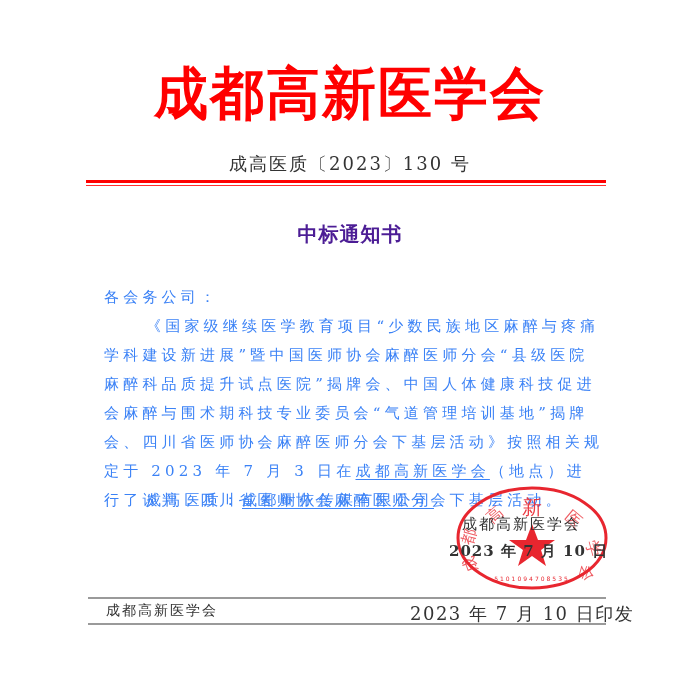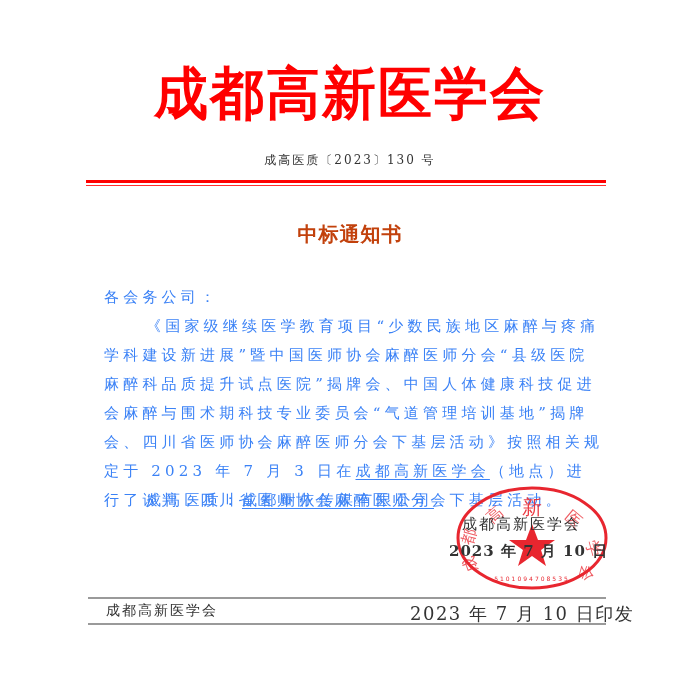--- a/index.html
+++ b/index.html
@@ -3,26 +3,26 @@
 <meta charset="utf-8">
 <style>
   html, body { margin: 0; padding: 0; background: #ffffff; }
   body { width: 700px; height: 700px; position: relative; overflow: hidden;
          font-family: "DejaVu Serif", "Liberation Serif", serif; color: #222; }
   .abs { position: absolute; }
   .header-title { left: 95px; top: 58px; width: 510px; text-align: center;
          font-family: "DejaVu Serif", "Liberation Serif", serif; font-weight: bold;
          font-size: 54px; line-height: 70px; letter-spacing: 2px; color: #ff0000;
          transform: scaleY(1.05); white-space: nowrap; }
-  .doc-number { left: 0; width: 700px; top: 152px; text-align: center; font-size: 12px;
+  .doc-number { left: 0; width: 700px; top: 152px; text-align: center; font-size: 18px;
          letter-spacing: 2px; color: #333; }
   .red-line-thick { left: 86px; top: 180px; width: 520px; height: 3px; background: #ff0000; }
   .red-line-thin { left: 86px; top: 185px; width: 520px; height: 1px; background: #ff3030; }
   .notice-title { left: 0; width: 700px; top: 221px; text-align: center; font-size: 20px;
-         font-weight: bold; color: #c2410c; letter-spacing: 1px;
+         font-weight: bold; color: #4c1d95; letter-spacing: 1px;
          font-family: "DejaVu Sans", "Liberation Sans", sans-serif; }
   .para { left: 104px; width: 500px; font-size: 15px; letter-spacing: 4.2px; line-height: 29px; color: #3b82f6; }
   .salutation { top: 283px; }
   .body-text { top: 312px; }
   .indent { display: inline-block; width: 42px; }
   .u { text-decoration: underline; text-underline-offset: 3px; }
   .supplier { top: 486px; }
   .stamp { left: 452px; top: 484px; width: 160px; height: 108px; }
   .sign-org { left: 462px; top: 515px; font-size: 15px; letter-spacing: 2px; color: #333; white-space: nowrap; }
   .sign-date { left: 449px; top: 542px; font-size: 15px; letter-spacing: 1px; color: #333; white-space: nowrap; font-weight: bold; }

